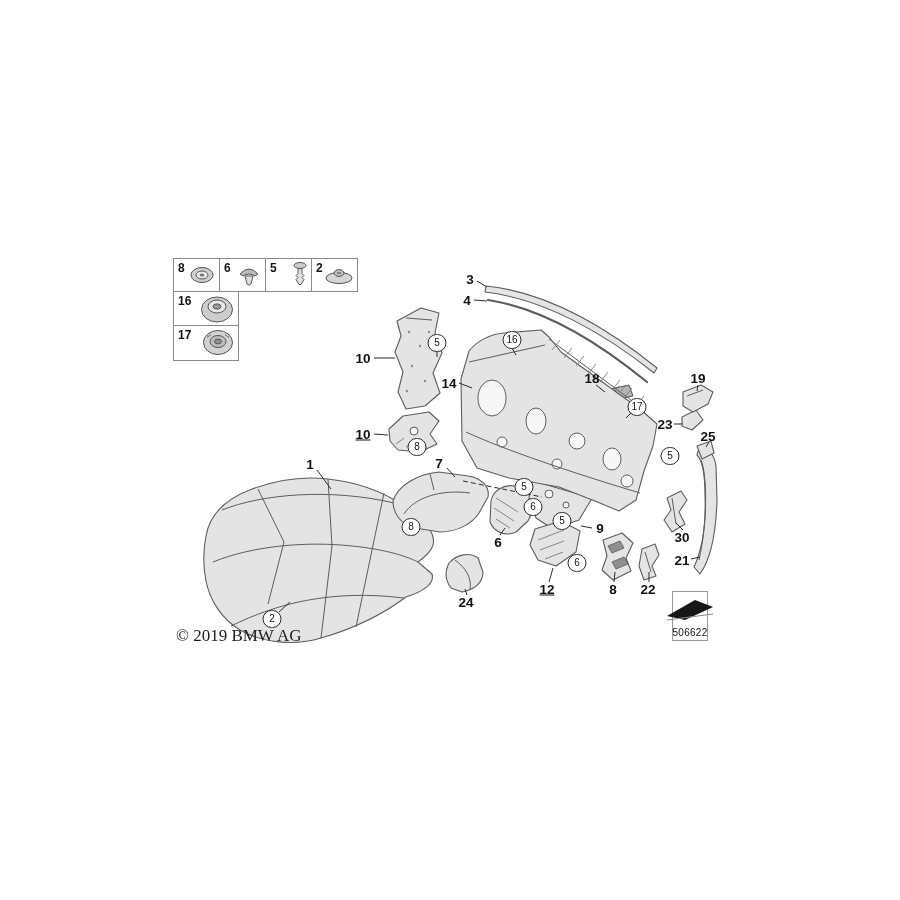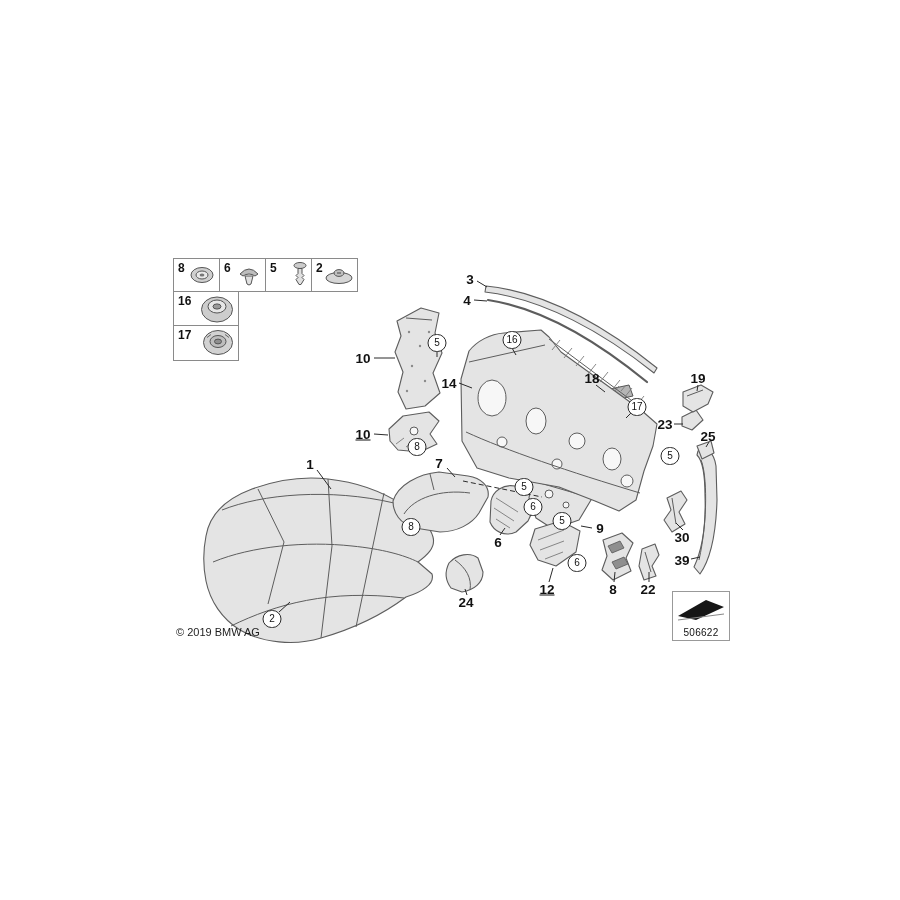--- a/index.html
+++ b/index.html
@@ -37,27 +37,27 @@
   .fbox .num { position:absolute; top:2px; left:4px; font-size:12px; font-weight:700; color:#111; }
   .fbox .ic  { position:absolute; right:3px; top:50%; transform:translateY(-50%); }
   #fbox-8  { left:173px; top:258px; width:47px; height:34px; }
   #fbox-6  { left:219px; top:258px; width:47px; height:34px; }
   #fbox-5  { left:265px; top:258px; width:47px; height:34px; }
   #fbox-2  { left:311px; top:258px; width:47px; height:34px; }
   #fbox-16 { left:173px; top:291px; width:66px; height:35px; }
   #fbox-17 { left:173px; top:325px; width:66px; height:36px; }
   
   #plate {
-    position:absolute; left:672px; top:591px; width:58px; height:50px;
+    position:absolute; left:672px; top:591px; width:36px; height:50px;
     border:1px solid #999; box-sizing:border-box; background:#fff;
     display:flex; flex-direction:column; align-items:center; justify-content:space-between;
     padding:3px 2px 2px 2px;
   }
   #plate .plate-num { font-size:10px; color:#111; letter-spacing:0.3px; }
-  #copyright { position:absolute; left:176px; top:626px; font-size:11px; color:#1d1d1d; }
+  #copyright { position:absolute; left:176px; top:626px; font-size:17px; color:#1d1d1d;font-family:Liberation Serif, serif; }
 </style>
 </head>
 <body>
 
 <div class="stage">
 
   <svg width="900" height="900" viewBox="0 0 900 900" style="position:absolute;left:0;top:0">
 
     <g>
       <path class="p" d="M206 536 C210 512 228 498 252 489 C274 481 302 476 328 479 C356 482 383 492 403 505 C419 515 430 526 433 537 C436 548 426 556 418 562 L432 574 C435 584 422 592 406 597 C386 612 356 628 321 638 C295 646 262 643 240 630 C222 619 210 601 206 581 C203 566 203 551 206 536 Z"></path>
@@ -271,21 +271,21 @@
       <div class="callout plain" style="left: 600px; top: 528px;">9</div>
       <div class="callout plain" style="left: 363px; top: 434px; text-decoration: underline;">10</div>
       <div class="callout plain" style="left: 613px; top: 589px;">8</div>
       <div class="callout plain" style="left: 547px; top: 589px; text-decoration: underline;">12</div>
       <div class="callout plain" style="left: 498px; top: 542px;">6</div>
       <div class="callout plain" style="left: 449px; top: 383px;">14</div>
       <div class="callout plain" style="left: 363px; top: 358px;">10</div>
       <div class="callout plain" style="left: 592px; top: 378px;">18</div>
       <div class="callout plain" style="left: 698px; top: 378px;">19</div>
       <div class="callout plain" style="left: 682px; top: 537px;">30</div>
-      <div class="callout plain" style="left: 682px; top: 560px;">39</div>
+      <div class="callout plain" style="left: 682px; top: 560px;">21</div>
       <div class="callout plain" style="left: 648px; top: 589px; text-align: center;">22</div>
       <div class="callout plain" style="left: 665px; top: 424px;">23</div>
       <div class="callout plain" style="left: 466px; top: 602px;">24</div>
       <div class="callout plain" style="left: 708px; top: 436px;">25</div>
       <div class="callout circled" style="left: 272px; top: 619px;">2</div>
       <div class="callout circled" style="left: 437px; top: 343px;">5</div>
       <div class="callout circled" style="left: 512px; top: 340px;">16</div>
       <div class="callout circled" style="left: 637px; top: 407px;">17</div>
       <div class="callout circled" style="left: 417px; top: 447px;">8</div>
       <div class="callout circled" style="left: 411px; top: 527px;">8</div>

